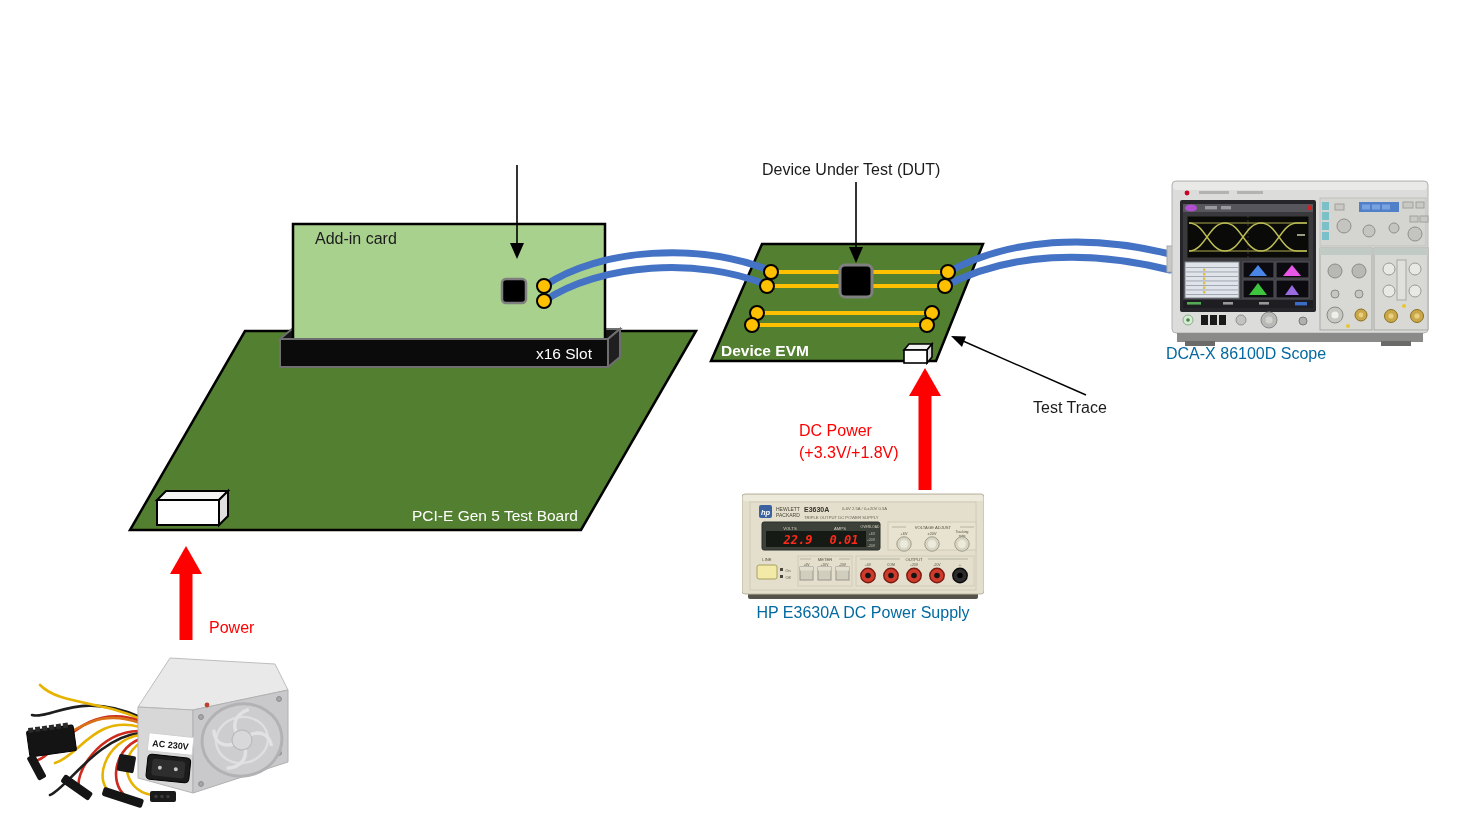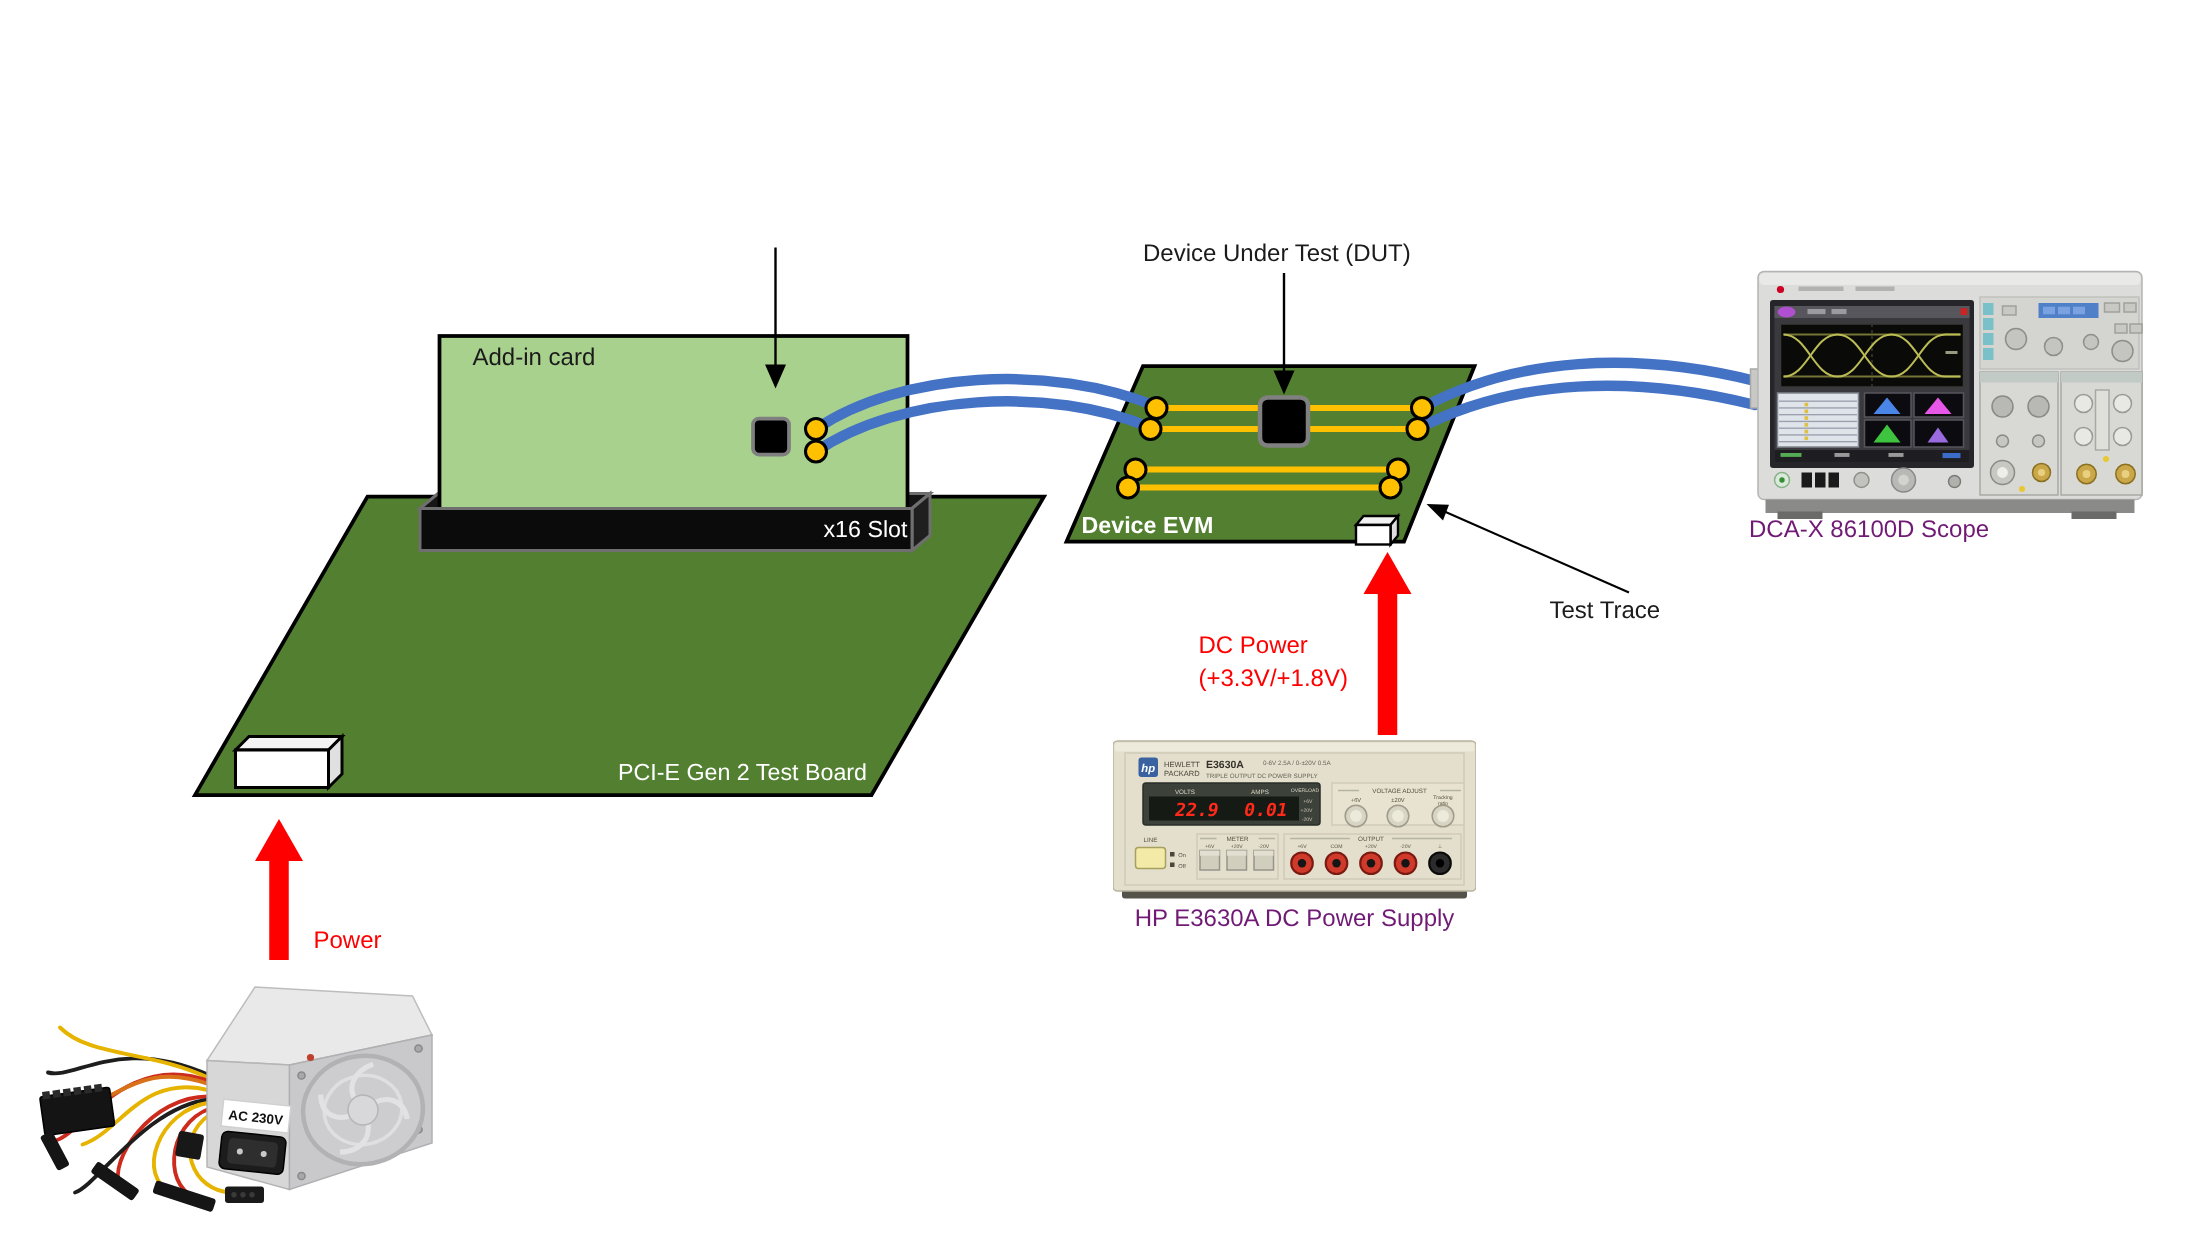--- a/index.html
+++ b/index.html
@@ -3,21 +3,21 @@
 <meta charset="utf-8">
 <style>
   html,body{margin:0;padding:0;background:#fff;}
   .canvas{position:relative;width:1464px;height:836px;background:#ffffff;overflow:hidden;
           font-family:"Liberation Sans",sans-serif;}
   .layer{position:absolute;left:0;top:0;}
   .lbl{position:absolute;font-size:16px;color:#1b1b1b;white-space:nowrap;line-height:22px;}
   .lbl.white{color:#ffffff;font-size:15.5px;}
   .lbl.red{color:#ff0000;}
   .lbl.rightal{text-align:right;}
-  .caption{position:absolute;font-size:16px;color:#701a75;white-space:nowrap;}
+  .caption{position:absolute;font-size:16px;color:#0369a1;white-space:nowrap;}
   .inst{position:absolute;}
   svg text{font-family:"Liberation Sans",sans-serif;}
   svg text.seg{font-family:"DejaVu Sans Mono",monospace;font-weight:bold;font-style:italic;}
 </style>
 </head>
 <body>
 
 <div class="canvas">
 
   <svg class="layer" width="1464" height="836" viewBox="0 0 1464 836">
@@ -411,25 +411,25 @@
         </g>
       </g>
     </svg>
   </div>
 
 
   <div class="lbl" style="left:762px;top:159px;">Device Under Test (DUT)</div>
 
   <div class="lbl" style="left:303px;top:228px;margin-left:12px;">Add-in card</div>
 
-  <div class="lbl white rightal" style="left:537px;top:343px;width:80px;text-align:center;">x16 Slot</div>
+  <div class="lbl white rightal" style="left:512px;top:343px;width:80px;">x16 Slot</div>
 
   <div class="lbl white" style="left:721px;top:340px;font-weight:bold;">Device EVM</div>
 
-  <div class="lbl white rightal" style="left:408px;top:505px;width:170px;">PCI-E Gen 2 Test Board</div>
+  <div class="lbl white rightal" style="left:408px;top:505px;width:170px;">PCI-E Gen 5 Test Board</div>
 
   <div class="lbl" style="left:1033px;top:397px;text-align:right;">Test Trace</div>
 
   <div class="lbl red" style="left:799px;top:420px;">
     <div>DC Power</div>
     <div>(+3.3V/+1.8V)</div>
   </div>
 
   <div class="lbl red" style="left:209px;top:617px;">Power</div>
 

